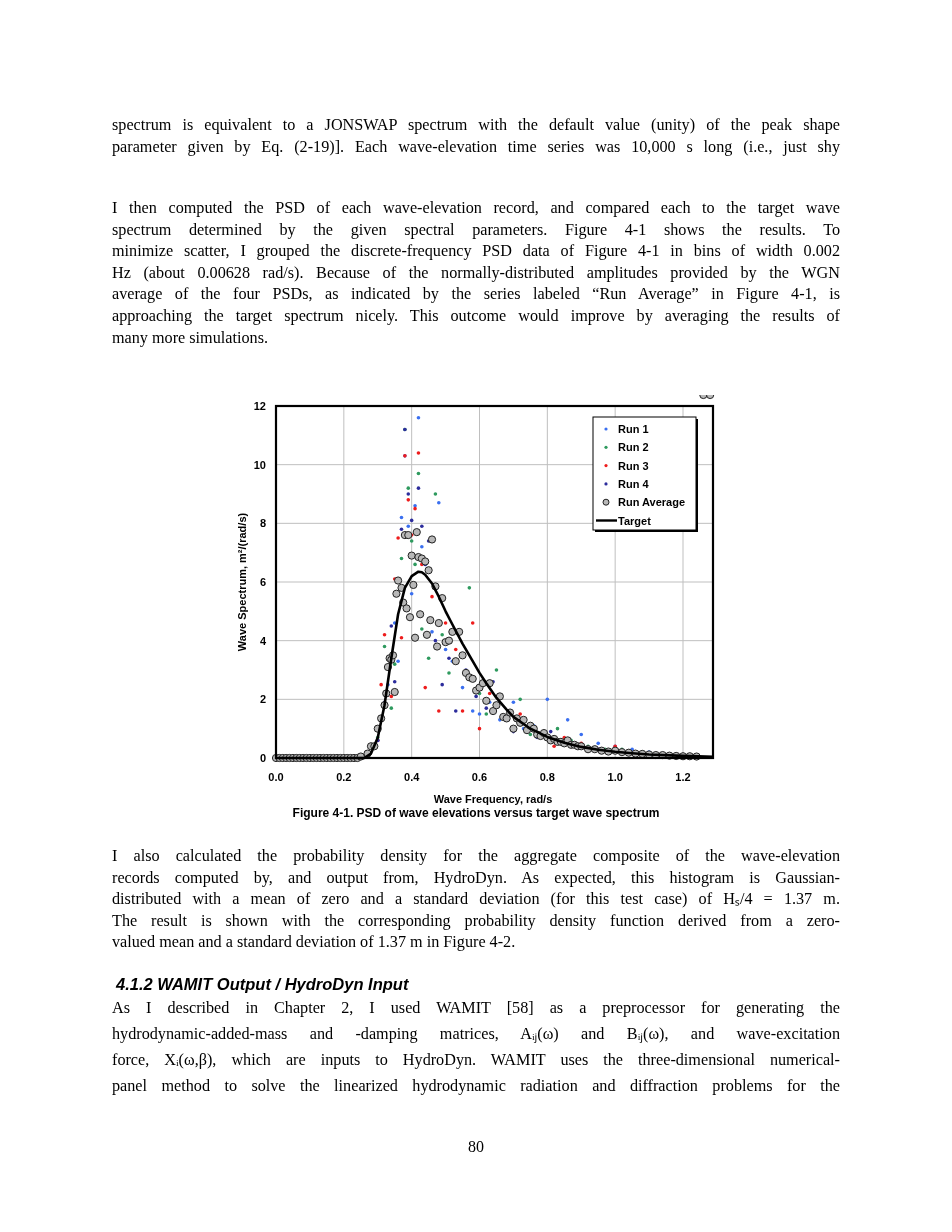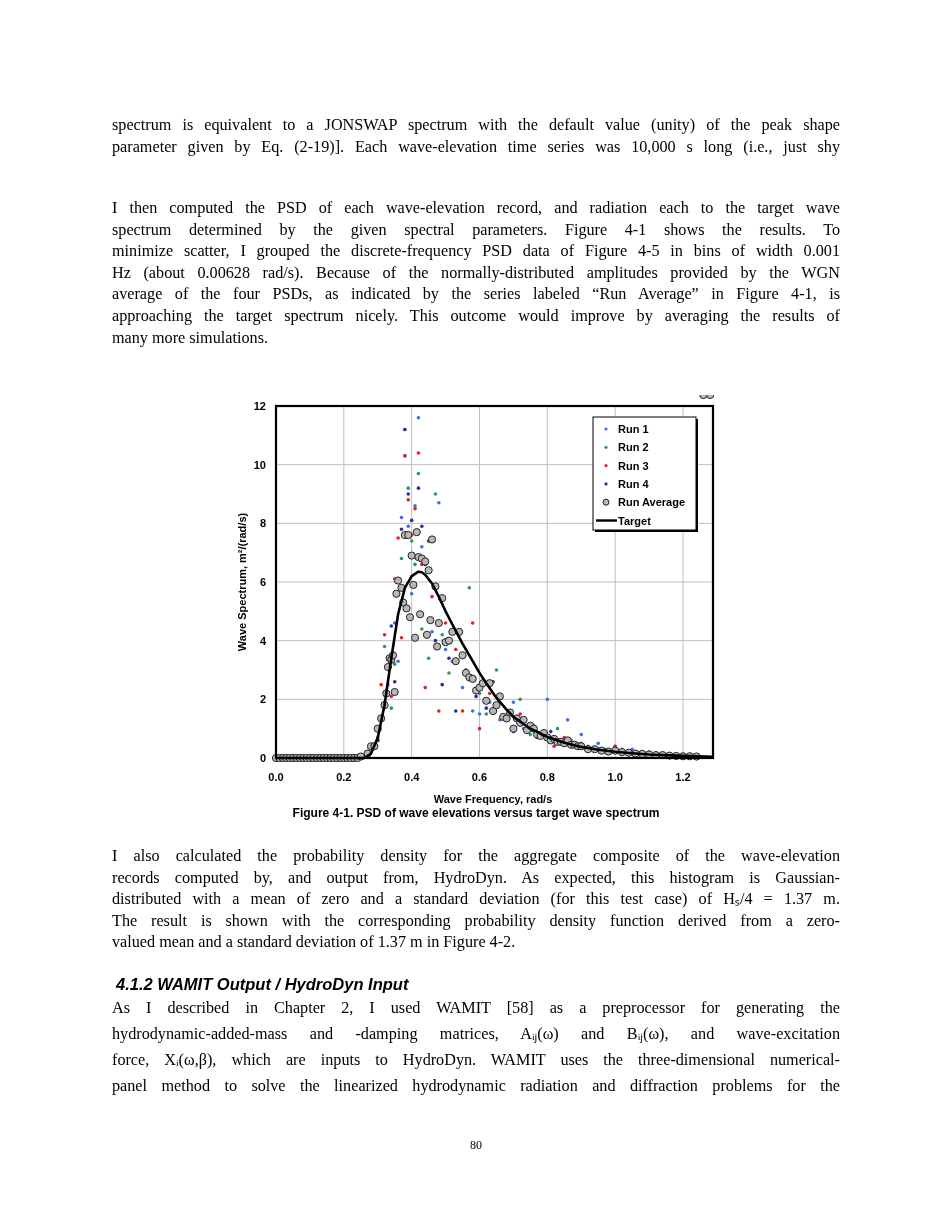--- a/index.html
+++ b/index.html
@@ -5,40 +5,40 @@
   html, body { margin: 0; padding: 0; background: #ffffff; }
   body { width: 952px; height: 1232px; position: relative; overflow: hidden;
          font-family: "Liberation Serif", serif; color: #000; }
   .page { position: absolute; left: 0; top: 0; width: 952px; height: 924px; }
   .para { position: absolute; left: 112px; width: 728px; font-size: 16.2px; line-height: 21.6px;
           text-align: justify; margin: 0; }
   .para .ln { display: block; text-align: justify; text-align-last: justify; white-space: nowrap; }
   .para .ln.last { text-align-last: left; }
   .heading { position: absolute; left: 112px; top: 971px; font-family: "Liberation Sans", sans-serif;
              font-weight: bold; font-style: italic; font-size: 16.5px; margin: 4px; }
-  .page-number { position: absolute; left: 0; width: 952px; top: 1138px; text-align: center; font-size: 12px; }
+  .page-number { position: absolute; left: 0; width: 952px; top: 1138px; text-align: center; font-size: 16px; }
   .figure { position: absolute; left: 230px; top: 395px; width: 500px; height: 435px; }
   .fig-caption { position: absolute; left: 0; top: 806px; width: 952px; text-align: center;
                  font-family: "Liberation Sans", sans-serif; font-weight: bold; font-size: 12px; }
   svg text { font-family: "Liberation Sans", sans-serif; font-weight: bold; }
 </style>
 </head>
 <body>
 
 <div class="page">
 
   <p class="para" style="top:115px;">
     <span class="ln">spectrum is equivalent to a JONSWAP spectrum with the default value (unity) of the peak shape</span>
     <span class="ln">parameter given by Eq. (2-19)].  Each wave-elevation time series was 10,000 s long (i.e., just shy</span>
   </p>
 
   <p class="para" style="top:198px;">
-    <span class="ln">I then computed the PSD of each wave-elevation record, and radiation each to the target wave</span>
+    <span class="ln">I then computed the PSD of each wave-elevation record, and compared each to the target wave</span>
     <span class="ln">spectrum determined by the given spectral parameters.   Figure 4-1 shows the results.   To</span>
-    <span class="ln">minimize scatter, I grouped the discrete-frequency PSD data of Figure 4-5 in bins of width 0.001</span>
+    <span class="ln">minimize scatter, I grouped the discrete-frequency PSD data of Figure 4-1 in bins of width 0.002</span>
     <span class="ln">Hz (about 0.00628 rad/s).  Because of the normally-distributed amplitudes provided by the WGN</span>
     <span class="ln">average of the four PSDs, as indicated by the series labeled “Run Average” in Figure 4-1, is</span>
     <span class="ln">approaching the target spectrum nicely.  This outcome would improve by averaging the results of</span>
     <span class="ln last">many more simulations.</span>
   </p>
 
   <div class="figure">
     <svg id="chart-svg" width="500" height="435" viewBox="0 0 500 435">
         <line x1="46" x2="483" y1="304.3333333333333" y2="304.3333333333333" stroke="#bfbfbf" stroke-width="1"></line>
         <line x1="46" x2="483" y1="245.66666666666669" y2="245.66666666666669" stroke="#bfbfbf" stroke-width="1"></line>

